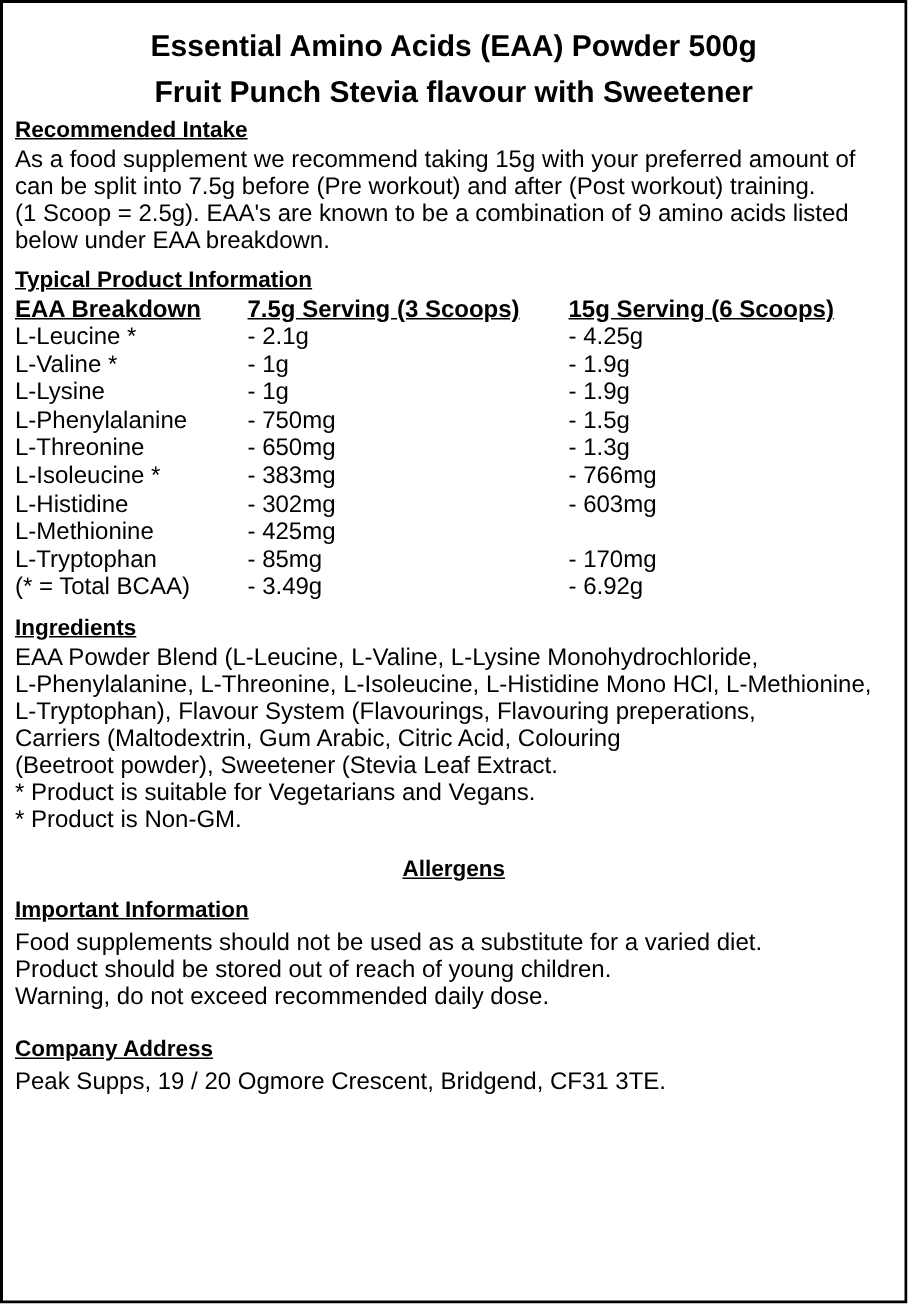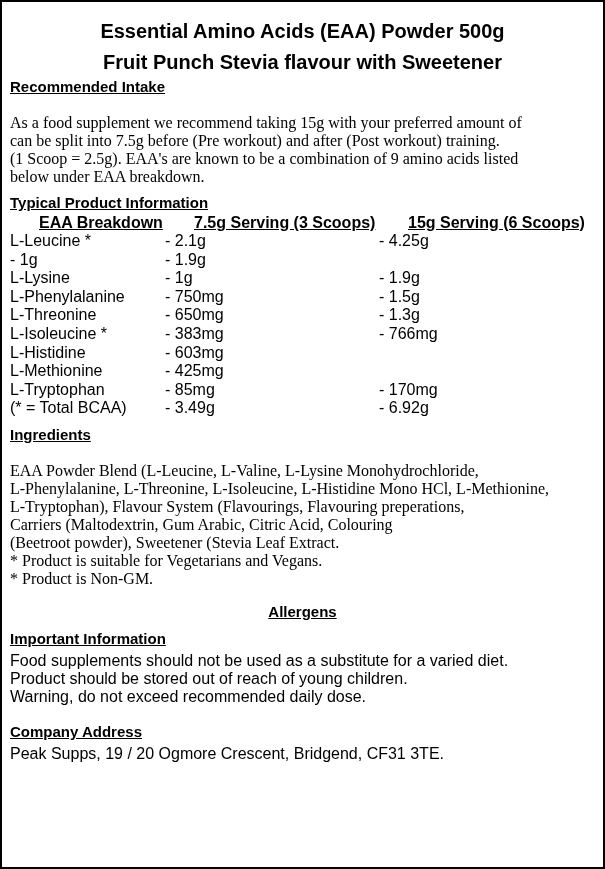--- a/index.html
+++ b/index.html
@@ -33,42 +33,42 @@
     line-height: 17px;
   }
   .heading span { text-decoration: underline; }
   .body-text {
     font-size: 16px;
     line-height: 18px;
   }
   .body-text div { white-space: nowrap; }
 
   .mt-title-gap   { }
-  .mt-small       { margin-top: 19px; font-family: Liberation Serif, serif; }
+  .mt-small       { margin-top: 3px; }
   .mt-med         { margin-top: 8px; }
   .mt-ing         { margin-top: 8px; }
   .mt-sec         { margin-top: 15px; text-align: center; }
   .mt-sec2        { margin-top: 10px; }
   .mt-body        { margin-top: 5px; }
   .mt-company     { margin-top: 17px; }
   .mt-none        { margin-top: 6px; }
 
   .eaa-table { margin-top: 2px; }
   .trow {
     display: grid;
     grid-template-columns: 155px 214px 1fr;
     font-size: 16px;
     line-height: 18.6px;
   }
   .trow > div { white-space: nowrap; }
   .thead {
     font-weight: bold;
     line-height: 19px;
   }
-  .thead .hu { text-decoration: underline; margin-left: 29px; }
+  .thead .hu { text-decoration: underline; }
   .allergen-text { padding-left: 4px; }
 </style>
 </head>
 <body>
 
 <div class="page">
 
   <div class="title">
     <div>Essential Amino Acids (EAA) Powder 500g</div>
     <div>Fruit Punch Stevia flavour with Sweetener</div>
@@ -89,20 +89,21 @@
       <div><span class="hu">EAA Breakdown</span></div>
       <div><span class="hu">7.5g Serving (3 Scoops)</span></div>
       <div><span class="hu">15g Serving (6 Scoops)</span></div>
     </div>
     <div class="trow">
       <div>L-Leucine *</div>
       <div>- 2.1g</div>
       <div>- 4.25g</div>
     </div>
     <div class="trow">
+      <div>L-Valine *</div>
       <div>- 1g</div>
       <div>- 1.9g</div>
     </div>
     <div class="trow">
       <div>L-Lysine</div>
       <div>- 1g</div>
       <div>- 1.9g</div>
     </div>
     <div class="trow">
       <div>L-Phenylalanine</div>
@@ -114,20 +115,21 @@
       <div>- 650mg</div>
       <div>- 1.3g</div>
     </div>
     <div class="trow">
       <div>L-Isoleucine *</div>
       <div>- 383mg</div>
       <div>- 766mg</div>
     </div>
     <div class="trow">
       <div>L-Histidine</div>
+      <div>- 302mg</div>
       <div>- 603mg</div>
     </div>
     <div class="trow">
       <div>L-Methionine</div>
       <div>- 425mg</div>
     </div>
     <div class="trow">
       <div>L-Tryptophan</div>
       <div>- 85mg</div>
       <div>- 170mg</div>

